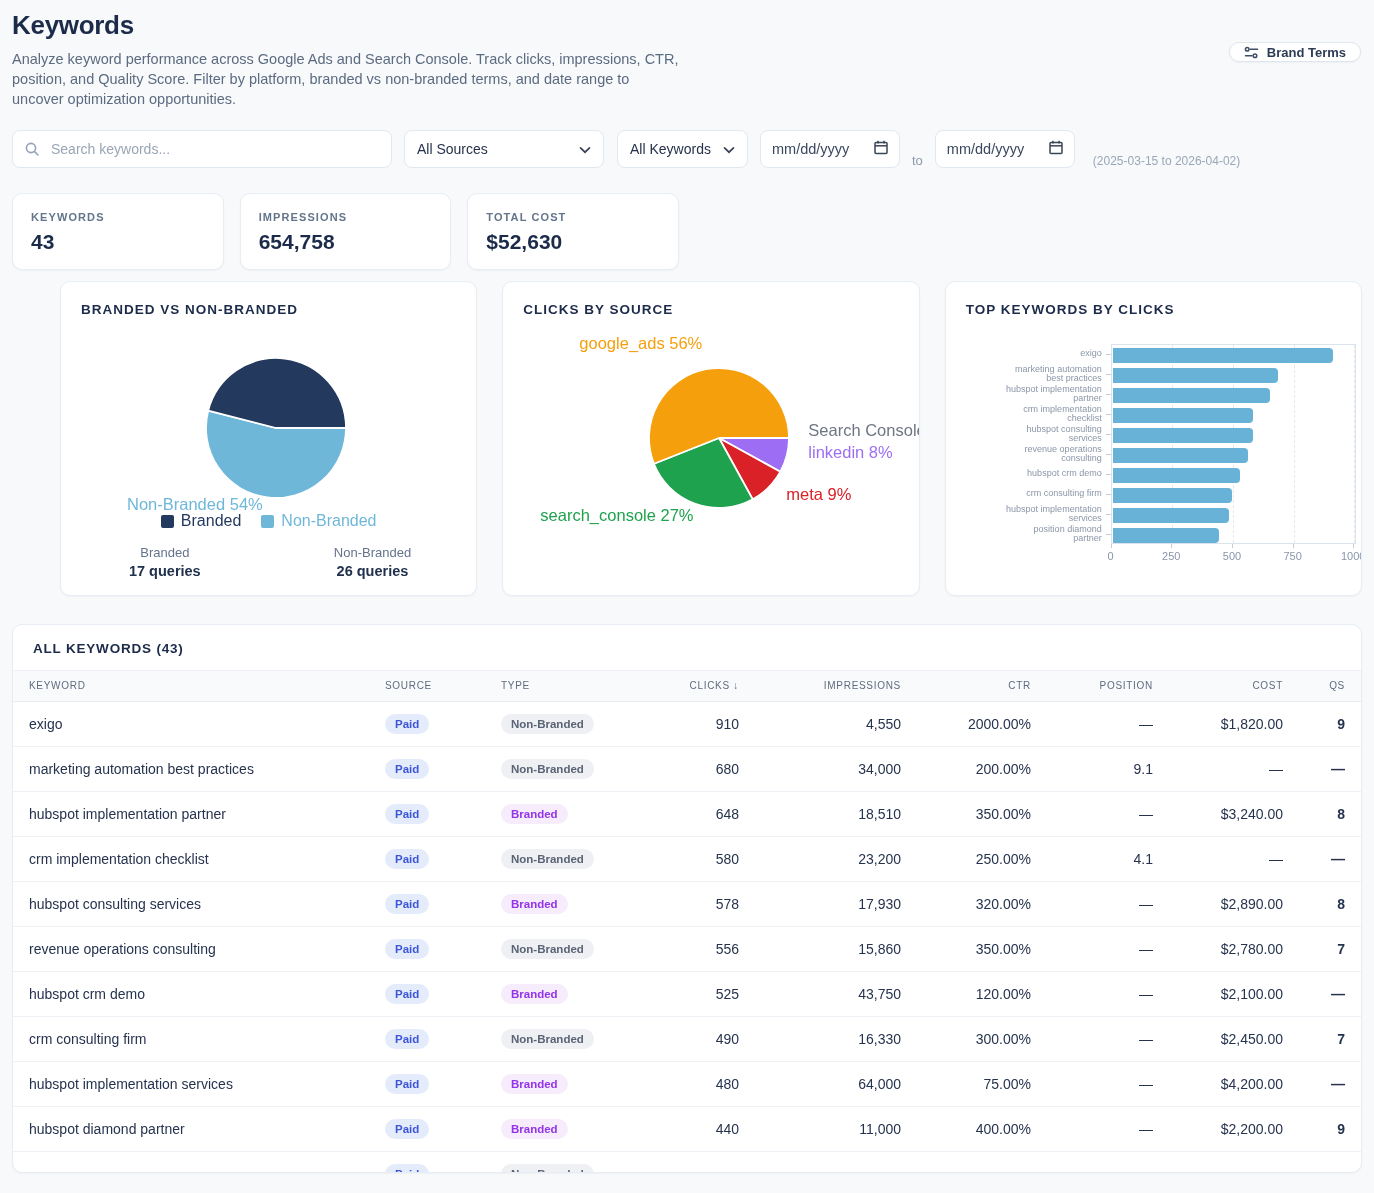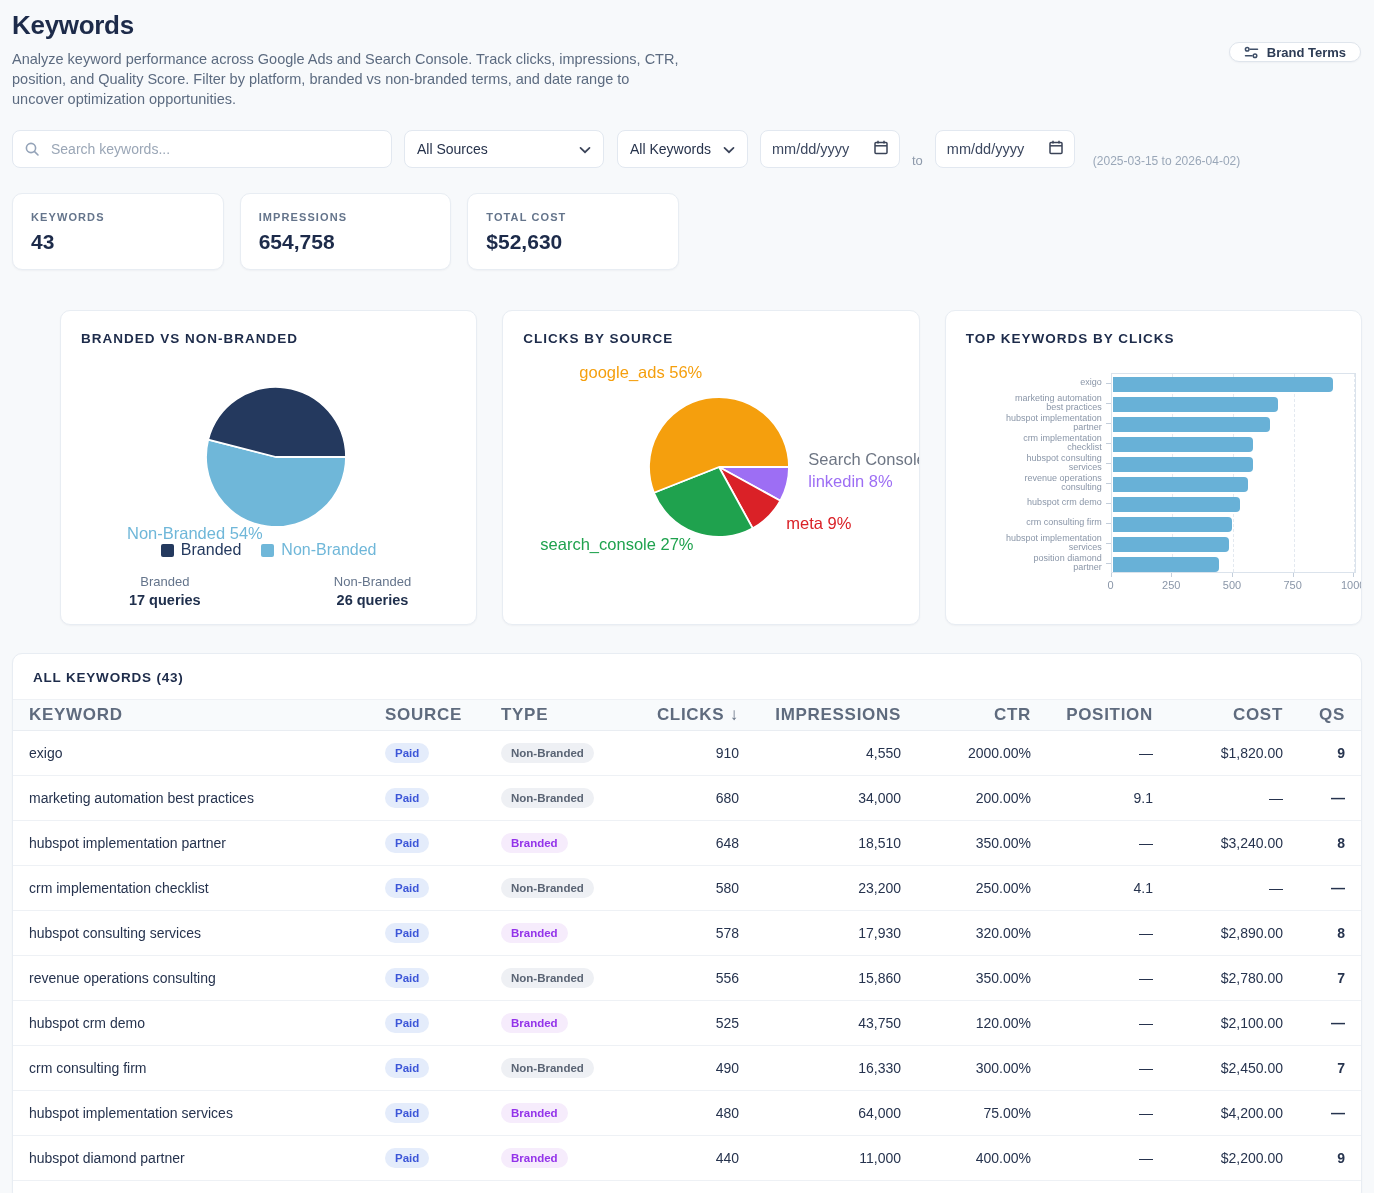--- a/index.html
+++ b/index.html
@@ -51,21 +51,21 @@
   
   .stats-row { margin-top:25px; display:grid; grid-template-columns:repeat(6,1fr); gap:16px; }
   .stat-card {
     background:#fff; border:1px solid #e8edf3; border-radius:10px; padding:17px 18px 18px;
     box-shadow:0 1px 2px rgba(15,23,42,.04); height:77px;
   }
   .stat-label { font-size:11px; font-weight:600; letter-spacing:1.1px; color:#64748b; text-transform:uppercase; }
   .stat-value { margin-top:7px; font-size:21px; font-weight:700; color:#1d2b4a; }
 
   
-  .charts-row { margin-top:40px; display:grid; grid-template-columns:repeat(3,1fr); gap:25px;padding-left:48px; }
+  .charts-row { margin-top:11px; display:grid; grid-template-columns:repeat(3,1fr); gap:25px;padding-left:48px; }
   .chart-card {
     position:relative; background:#fff; border:1px solid #e8edf3; border-radius:10px;
     height:315px; padding:20px; overflow:hidden; box-shadow:0 1px 2px rgba(15,23,42,.04);
   }
   .chart-title { font-size:13.5px; font-weight:700; letter-spacing:1px; color:#1d2b4a; }
   .pie-svg { position:absolute; }
   .pie1 { left:140px; top:71px; }
   .pie2 { left:141px; top:81px; }
   .pie-callout { position:absolute; left:66px; top:213px; font-size:16.5px; color:#6fb7d9; }
   .legend-row { position:absolute; left:0; top:230px; width:100%; display:flex; justify-content:center; gap:20px; }
@@ -97,21 +97,21 @@
   .table-card {
     position:relative; margin-top:28px; background:#fff; border:1px solid #e8edf3; border-radius:10px;
     height:549px; overflow:hidden; box-shadow:0 1px 2px rgba(15,23,42,.04);
   }
   .table-title { padding:16px 20px 14px; font-size:13.5px; font-weight:700; letter-spacing:0.8px; color:#1d2b4a; border-bottom:1px solid #eef1f5; }
   table.kw { width:100%; border-collapse:collapse; table-layout:fixed; }
   table.kw col.c-kw { width:356px; } table.kw col.c-src { width:116px; } table.kw col.c-type { width:150px; }
   table.kw col.c-clicks { width:120px; } table.kw col.c-imp { width:162px; } table.kw col.c-ctr { width:130px; }
   table.kw col.c-pos { width:122px; } table.kw col.c-cost { width:130px; } table.kw col.c-qs { width:62px; }
   table.kw thead th {
-    background:#f8fafc; height:30px; font-size:17px; font-weight:700; letter-spacing:0.7px;
+    background:#f8fafc; height:30px; font-size:10px; font-weight:400; letter-spacing:0.7px;
     color:#5f6b7e; text-align:left; padding:0 16px; border-bottom:1px solid #e9edf2; white-space:nowrap;
   }
   table.kw thead th.num { text-align:right; }
   table.kw td { height:45px; padding:0 16px; font-size:14px; color:#26334e; border-bottom:1px solid #eef1f5; white-space:nowrap; }
   table.kw td.num { text-align:right; }
   .badge { display:inline-block; padding:4px 10px; border-radius:999px; font-size:11.5px; font-weight:600; }
   .badge-paid { background:#e4ecfb; color:#3d56d8; }
   .badge-branded { background:#f6ecfc; color:#9333ea; }
   .badge-nonbranded { background:#eef0f4; color:#5a6474; }
   .qs { font-weight:700; font-size:13.5px; }

